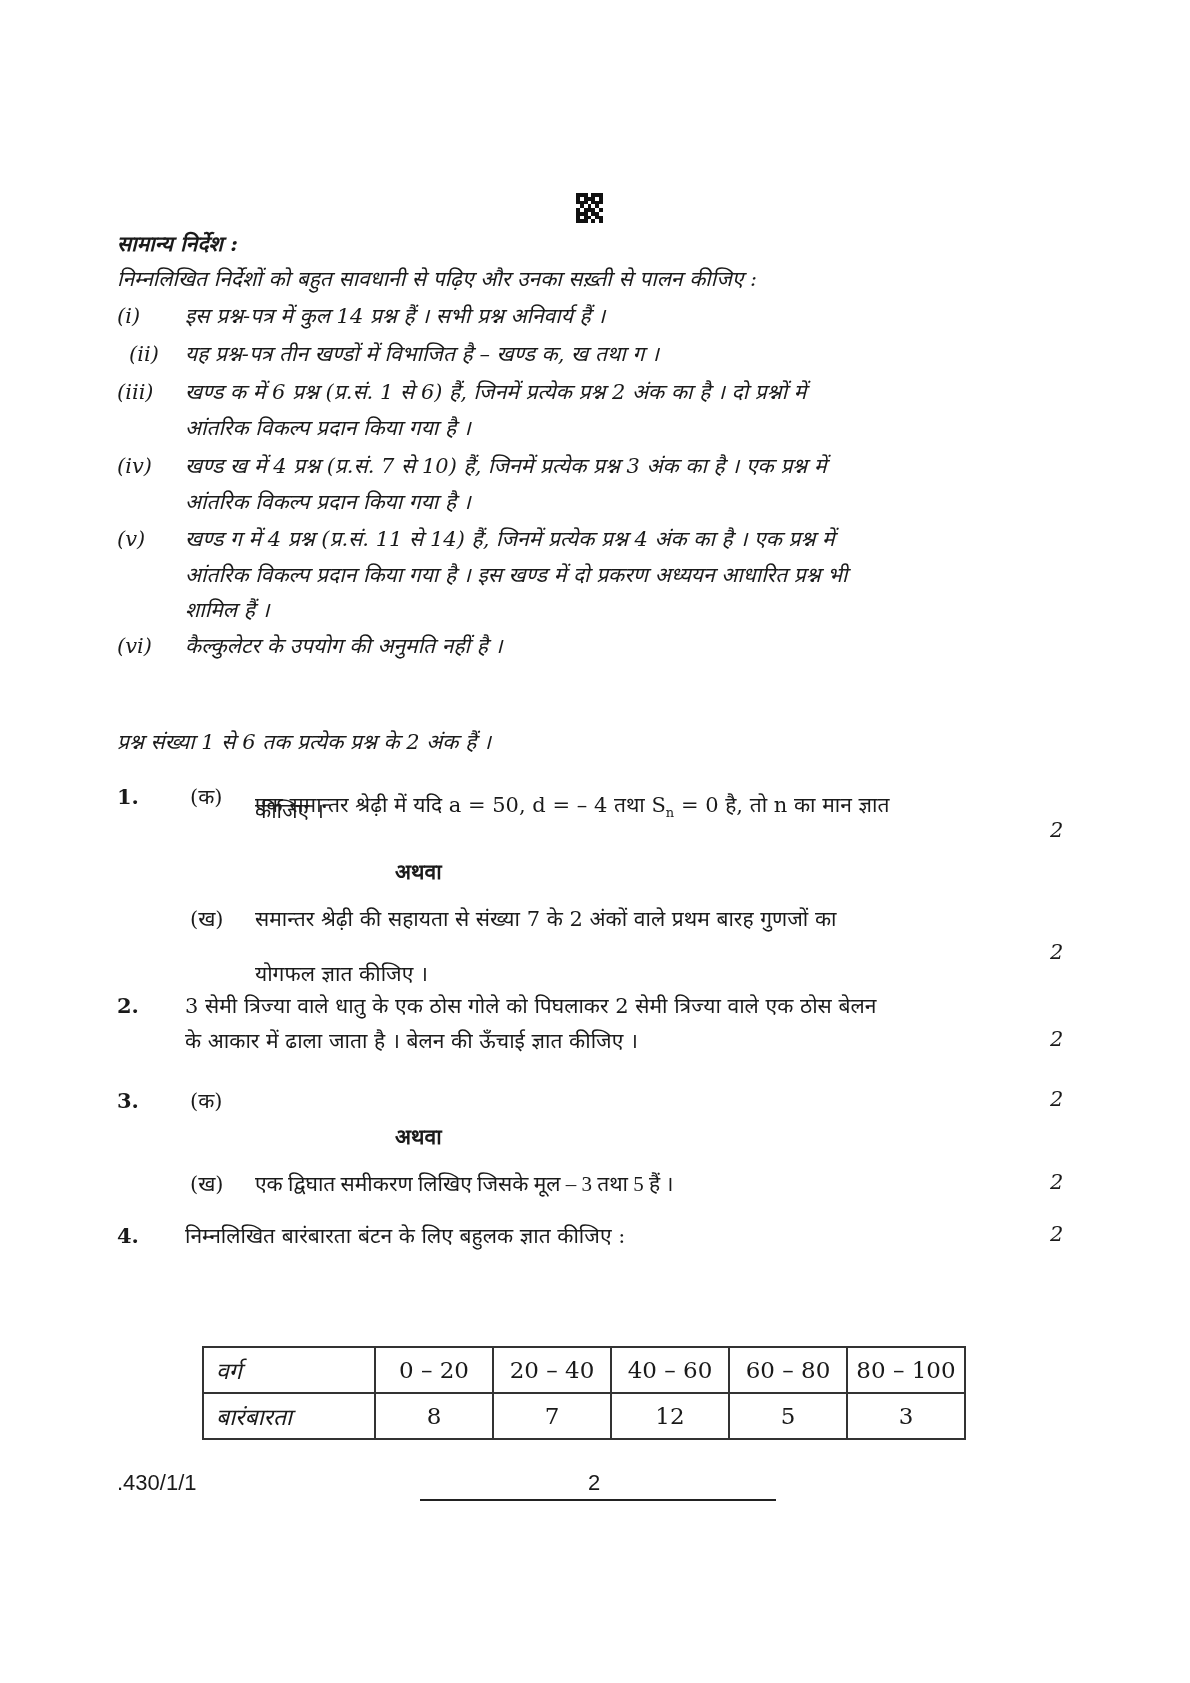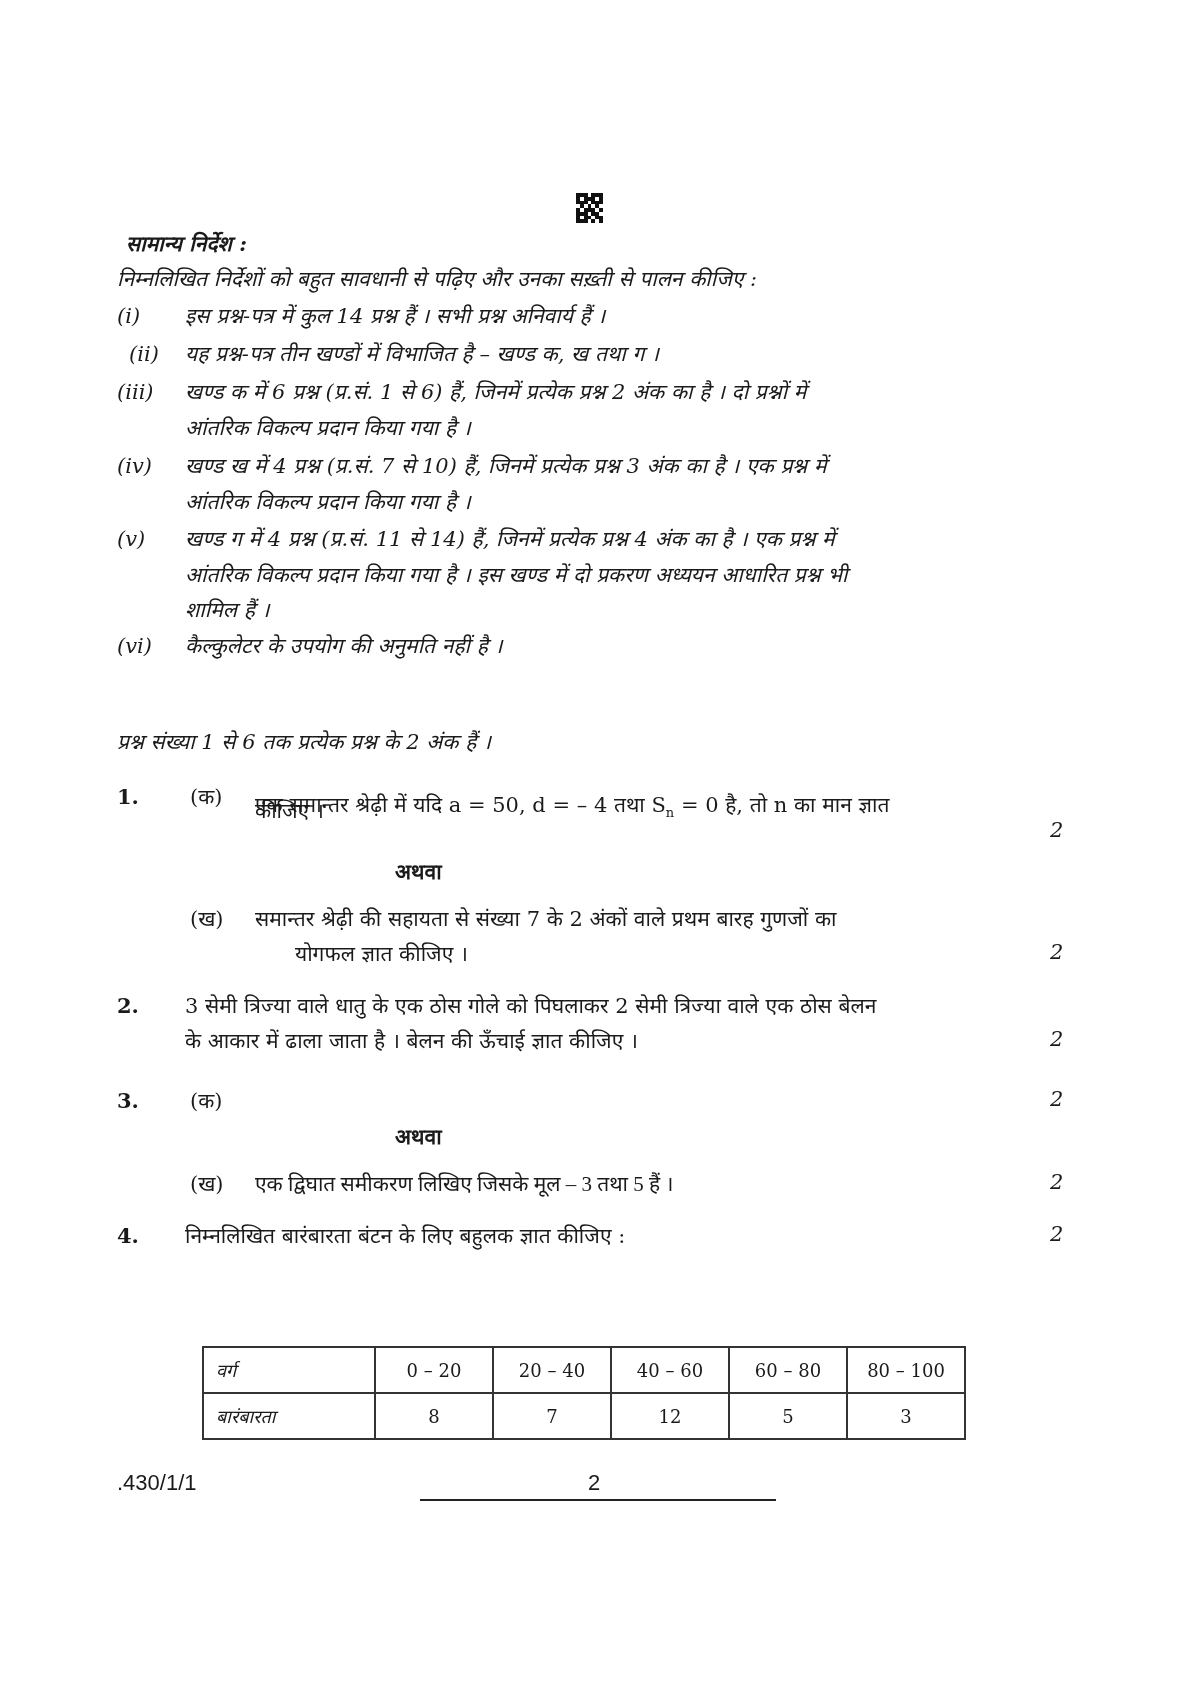--- a/index.html
+++ b/index.html
@@ -17,21 +17,21 @@
   .qr span.w { background: transparent; }
   .abs { position: absolute; }
   .it { font-style: italic; }
   .b { font-weight: bold; }
   .txt { font-size: 21px; line-height: 28px; white-space: nowrap; }
   .roman { width: 60px; font-style: italic; }
   .mark { position: absolute; left: 1050px; font-size: 21px; font-style: italic; }
   .qnum { font-weight: bold; font-size: 21px; }
   table.freq {
     position: absolute; left: 202px; top: 1346px; border-collapse: collapse;
-    font-size: 18px;
+    font-size: 23px;
   }
   table.freq td {
     border: 2px solid #333; height: 44px; text-align: center; padding: 0 8px;
   }
   table.freq td.head { text-align: left; font-style: italic; width: 150px; padding-left: 12px; }
   table.freq td.c { width: 100px; }
   .footer-code { position: absolute; left: 117px; top: 1470px; font-family: "Liberation Sans", sans-serif; font-size: 22px; }
   .footer-page { position: absolute; left: 588px; top: 1470px; font-family: "Liberation Sans", sans-serif; font-size: 22px; }
   .footer-rule { position: absolute; left: 420px; top: 1499px; width: 356px; height: 2px; background: #222; }
   sup { font-size: 13px; vertical-align: super; line-height: 0; }
@@ -94,21 +94,21 @@
       <span></span>
     <span></span>
       <span></span>
       <span></span>
       <span class="w"></span>
       <span></span>
       <span class="w"></span>
       <span></span>
   </div>
 
-  <div class="abs txt it b" style="left:126px; top:230px;font-style:italic;">सामान्य निर्देश :</div>
+  <div class="abs txt it b" style="left:117px; top:230px;font-style:italic;">सामान्य निर्देश :</div>
   <div class="abs txt it" style="left:117px; top:265px;">निम्नलिखित निर्देशों को बहुत सावधानी से पढ़िए और उनका सख़्ती से पालन कीजिए :</div>
 
   <div class="abs txt roman" style="left:117px; top:302px;">(i)</div>
   <div class="abs txt it" style="left:185px; top:302px;">इस प्रश्न-पत्र में कुल 14 प्रश्न हैं । सभी प्रश्न अनिवार्य हैं ।</div>
 
   <div class="abs txt roman" style="left:129px; top:340px;">(ii)</div>
   <div class="abs txt it" style="left:185px; top:340px;">यह प्रश्न-पत्र तीन खण्डों में विभाजित है – खण्ड क, ख तथा ग ।</div>
 
   <div class="abs txt roman" style="left:117px; top:378px;">(iii)</div>
   <div class="abs txt it" style="left:185px; top:378px;">खण्ड क में 6 प्रश्न (प्र.सं. 1 से 6) हैं, जिनमें प्रत्येक प्रश्न 2 अंक का है । दो प्रश्नों में</div>
@@ -133,21 +133,21 @@
   <div class="abs txt" style="left:255px; top:791px;">
     <span>एक समान्तर श्रेढ़ी में यदि a = 50, d = – 4 तथा S</span><sub>n</sub><span> = 0 है, तो n का मान ज्ञात</span>
   </div>
   <div class="abs txt" style="left:255px; top:797px;">कीजिए ।</div>
   <div class="mark" style="top:818px;">2</div>
 
   <div class="abs txt b" style="left:395px; top:858px;">अथवा</div>
 
   <div class="abs txt" style="left:190px; top:905px;">(ख)</div>
   <div class="abs txt" style="left:255px; top:905px;">समान्तर श्रेढ़ी की सहायता से संख्या 7 के 2 अंकों वाले प्रथम बारह गुणजों का</div>
-  <div class="abs txt" style="left:255px; top:940px;margin-left:40px;">योगफल ज्ञात कीजिए ।</div>
+  <div class="abs txt" style="left:255px; top:960px;">योगफल ज्ञात कीजिए ।</div>
   <div class="mark" style="top:940px;">2</div>
 
   <div class="abs txt qnum" style="left:117px; top:992px;">2.</div>
   <div class="abs txt" style="left:185px; top:992px;">3 सेमी त्रिज्या वाले धातु के एक ठोस गोले को पिघलाकर 2 सेमी त्रिज्या वाले एक ठोस बेलन</div>
   <div class="abs txt" style="left:185px; top:1027px;">के आकार में ढाला जाता है । बेलन की ऊँचाई ज्ञात कीजिए ।</div>
   <div class="mark" style="top:1027px;">2</div>
 
   <div class="abs txt qnum" style="left:117px; top:1087px;">3.</div>
   <div class="abs txt" style="left:190px; top:1087px;">(क)</div>
   <div class="mark" style="top:1087px;">2</div>

